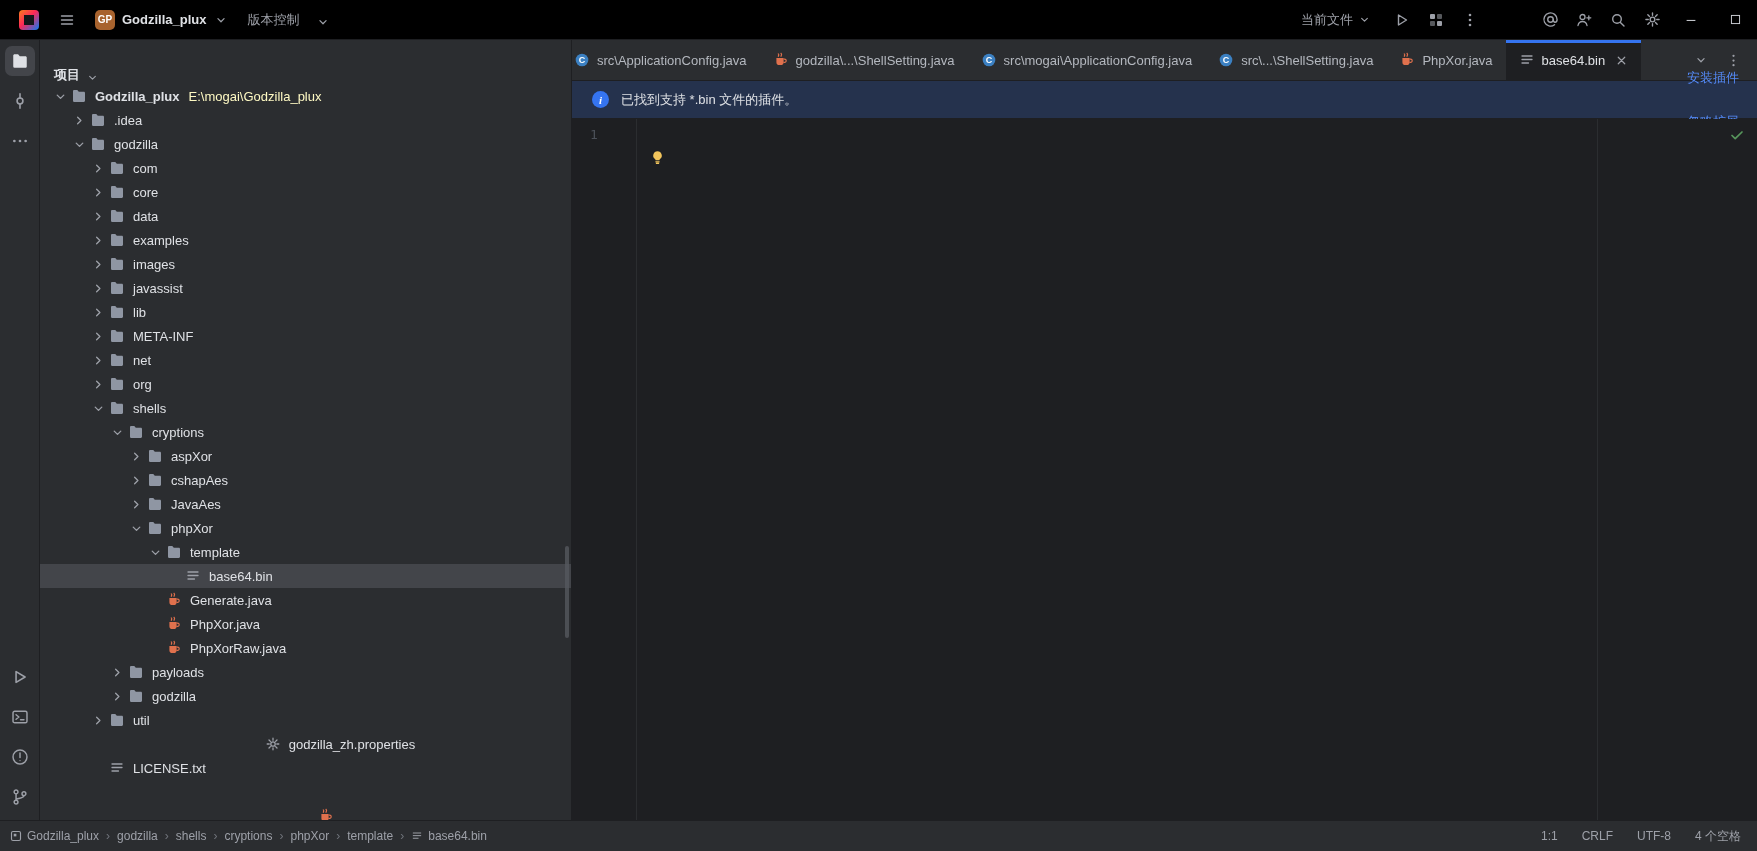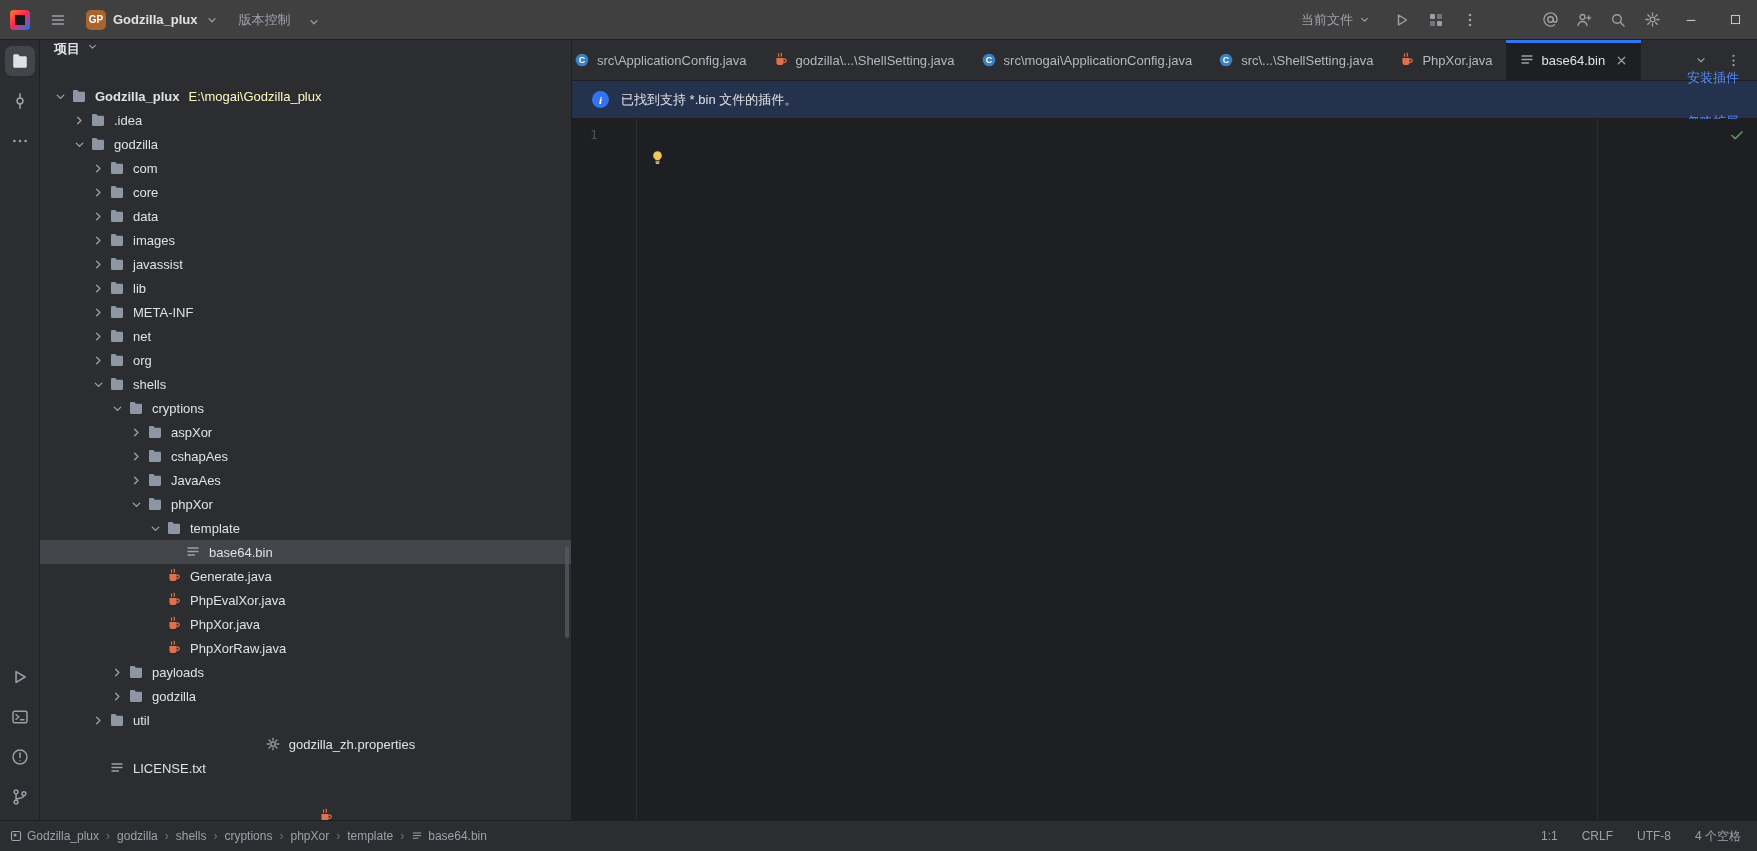--- a/index.html
+++ b/index.html
@@ -4,21 +4,21 @@
 <style>
   * { margin:0; padding:0; box-sizing:border-box; }
   html,body { width:1757px; height:851px; overflow:hidden; }
   body { font-family:"Liberation Sans","DejaVu Sans",sans-serif; font-size:13px; color:#dfe1e5; background:#2b2d30; }
   button { background:none; border:none; font:inherit; color:inherit; cursor:pointer; }
   svg { display:block; }
 
   .app { width:100%; height:100%; display:flex; flex-direction:column; }
 
   
-  .titlebar { height:40px; flex:0 0 auto; display:flex; align-items:center; justify-content:space-between; background:#404040; border-bottom:1px solid #1e1f22; padding-left:10px; }
+  .titlebar { height:40px; flex:0 0 auto; display:flex; align-items:center; justify-content:space-between; background:#000000; border-bottom:1px solid #1e1f22; padding-left:19px; }
   .tb-left { display:flex; align-items:center; gap:4px; }
   .app-logo { width:20px; height:20px; border-radius:4px; background:linear-gradient(135deg,#fc801d 0%,#fe2857 45%,#087cfa 100%); position:relative; margin-right:8px; }
   .app-logo::after { content:''; position:absolute; left:5px; top:5px; width:10px; height:10px; background:#15171a; }
   .tb-btn { width:32px; height:32px; border-radius:6px; display:flex; align-items:center; justify-content:center; color:#9da0a8; }
   .project-widget { display:flex; align-items:center; gap:7px; padding:4px 8px; border-radius:6px; color:#dfe1e5; font-weight:700; }
   .badge { width:20px; height:20px; border-radius:5px; background:#a8632e; color:#fff; font-size:10px; font-weight:700; display:flex; align-items:center; justify-content:center; }
   .chev { color:#9da0a8; display:flex; align-items:center; }
   .vcs-widget { display:flex; align-items:flex-end; gap:16px; padding:4px 8px; border-radius:6px; color:#9da0a8; }
   .tb-right { display:flex; align-items:center; height:100%; }
   .run-config { display:flex; align-items:center; gap:5px; color:#9da0a8; padding:4px 8px; border-radius:6px; margin-right:6px; }
@@ -30,21 +30,21 @@
   .main { flex:1; display:flex; min-height:0; }
 
   
   .stripe { width:40px; flex:0 0 auto; background:#2b2d30; border-right:1px solid #1e1f22; display:flex; flex-direction:column; align-items:center; padding:6px 0 8px; gap:10px; }
   .stripe-btn { width:30px; height:30px; border-radius:7px; display:flex; align-items:center; justify-content:center; color:#9da0a8; }
   .stripe-btn.active { background:#43454a; color:#dfe1e5; }
   .stripe-spacer { flex:1; }
 
   
   .project-panel { width:532px; flex:0 0 auto; background:#2b2d30; border-right:1px solid #1e1f22; display:flex; flex-direction:column; overflow:hidden; position:relative; }
-  .panel-header { height:44px; flex:0 0 auto; display:flex; align-items:flex-start; gap:6px; padding:0 14px; color:#dfe1e5; font-weight:600; }
+  .panel-header { height:44px; flex:0 0 auto; display:flex; align-items:flex-end; gap:6px; padding:0 14px; color:#dfe1e5; font-weight:600; }
   .tree { flex:1; overflow:hidden; }
   .tree-row { height:24px; display:flex; align-items:center; white-space:nowrap; cursor:pointer; color:#dfe1e5; }
   .tree-row.selected { background:#43454a; }
   .tree-chevron { width:20px; height:24px; flex:0 0 auto; display:flex; align-items:center; justify-content:center; color:#9da0a8; }
   .tree-icon { width:18px; height:24px; flex:0 0 auto; display:flex; align-items:center; justify-content:center; margin-right:7px; }
   .tree-label.bold { font-weight:700; }
   .tree-hint { color:#fef9c3; margin-left:9px; }
   .scroll-thumb { position:absolute; right:2px; top:506px; width:4px; height:92px; border-radius:2px; background:#55585e; opacity:.8; }
 
   
@@ -357,20 +357,33 @@
             <span class="tree-chevron">
               <svg width="15" height="15" viewBox="0 0 16 16" fill="none" stroke="currentColor" stroke-width="1.4" stroke-linecap="round" stroke-linejoin="round">
                 <path d="M6 4.5L9.5 8 6 11.5"></path>
               </svg>
             </span>
             <span class="tree-icon">
               <svg width="16" height="16" viewBox="0 0 16 16">
                 <path fill="#8f96a3" d="M2 3.2c0-.66.54-1.2 1.2-1.2h3.1l1.5 1.7h5c.66 0 1.2.54 1.2 1.2v7.9c0 .66-.54 1.2-1.2 1.2H3.2A1.2 1.2 0 0 1 2 12.8V3.2z"></path>
               </svg>
             </span>
+            <span class="tree-label">examples</span>
+          </div>
+          <div class="tree-row" style="padding-left: 48px;">
+            <span class="tree-chevron">
+              <svg width="15" height="15" viewBox="0 0 16 16" fill="none" stroke="currentColor" stroke-width="1.4" stroke-linecap="round" stroke-linejoin="round">
+                <path d="M6 4.5L9.5 8 6 11.5"></path>
+              </svg>
+            </span>
+            <span class="tree-icon">
+              <svg width="16" height="16" viewBox="0 0 16 16">
+                <path fill="#8f96a3" d="M2 3.2c0-.66.54-1.2 1.2-1.2h3.1l1.5 1.7h5c.66 0 1.2.54 1.2 1.2v7.9c0 .66-.54 1.2-1.2 1.2H3.2A1.2 1.2 0 0 1 2 12.8V3.2z"></path>
+              </svg>
+            </span>
             <span class="tree-label">images</span>
           </div>
           <div class="tree-row" style="padding-left: 48px;">
             <span class="tree-chevron">
               <svg width="15" height="15" viewBox="0 0 16 16" fill="none" stroke="currentColor" stroke-width="1.4" stroke-linecap="round" stroke-linejoin="round">
                 <path d="M6 4.5L9.5 8 6 11.5"></path>
               </svg>
             </span>
             <span class="tree-icon">
               <svg width="16" height="16" viewBox="0 0 16 16">
@@ -536,31 +549,20 @@
           <div class="tree-row" style="padding-left: 105px;">
             <span class="tree-chevron"></span>
             <span class="tree-icon">
               <svg width="16" height="16" viewBox="0 0 16 16">
                 <path fill="none" stroke="#e0714d" stroke-width="1.2" stroke-linecap="round" d="M5.3 1.9c1.1.9.2 1.8 0 2.4M8 1.3c1.3 1.1.3 2.2 0 3"></path>
                 <path fill="#e0714d" d="M3.4 6h7.2v4.2A2.8 2.8 0 0 1 7.8 13H6.2a2.8 2.8 0 0 1-2.8-2.8V6z"></path>
                 <path fill="none" stroke="#e0714d" stroke-width="1.2" d="M10.6 7.2h1a1.6 1.6 0 1 1 0 3.2h-1.2"></path>
               </svg>
             </span>
             <span class="tree-label">Generate.java</span>
-          </div>
-          <div class="tree-row" style="padding-left: 105px;">
-            <span class="tree-chevron"></span>
-            <span class="tree-icon">
-              <svg width="16" height="16" viewBox="0 0 16 16">
-                <path fill="none" stroke="#e0714d" stroke-width="1.2" stroke-linecap="round" d="M5.3 1.9c1.1.9.2 1.8 0 2.4M8 1.3c1.3 1.1.3 2.2 0 3"></path>
-                <path fill="#e0714d" d="M3.4 6h7.2v4.2A2.8 2.8 0 0 1 7.8 13H6.2a2.8 2.8 0 0 1-2.8-2.8V6z"></path>
-                <path fill="none" stroke="#e0714d" stroke-width="1.2" d="M10.6 7.2h1a1.6 1.6 0 1 1 0 3.2h-1.2"></path>
-              </svg>
-            </span>
-            <span class="tree-label">PhpEvalXor.java</span>
           </div>
           <div class="tree-row" style="padding-left: 105px;">
             <span class="tree-chevron"></span>
             <span class="tree-icon">
               <svg width="16" height="16" viewBox="0 0 16 16">
                 <path fill="none" stroke="#e0714d" stroke-width="1.2" stroke-linecap="round" d="M5.3 1.9c1.1.9.2 1.8 0 2.4M8 1.3c1.3 1.1.3 2.2 0 3"></path>
                 <path fill="#e0714d" d="M3.4 6h7.2v4.2A2.8 2.8 0 0 1 7.8 13H6.2a2.8 2.8 0 0 1-2.8-2.8V6z"></path>
                 <path fill="none" stroke="#e0714d" stroke-width="1.2" d="M10.6 7.2h1a1.6 1.6 0 1 1 0 3.2h-1.2"></path>
               </svg>
             </span>

